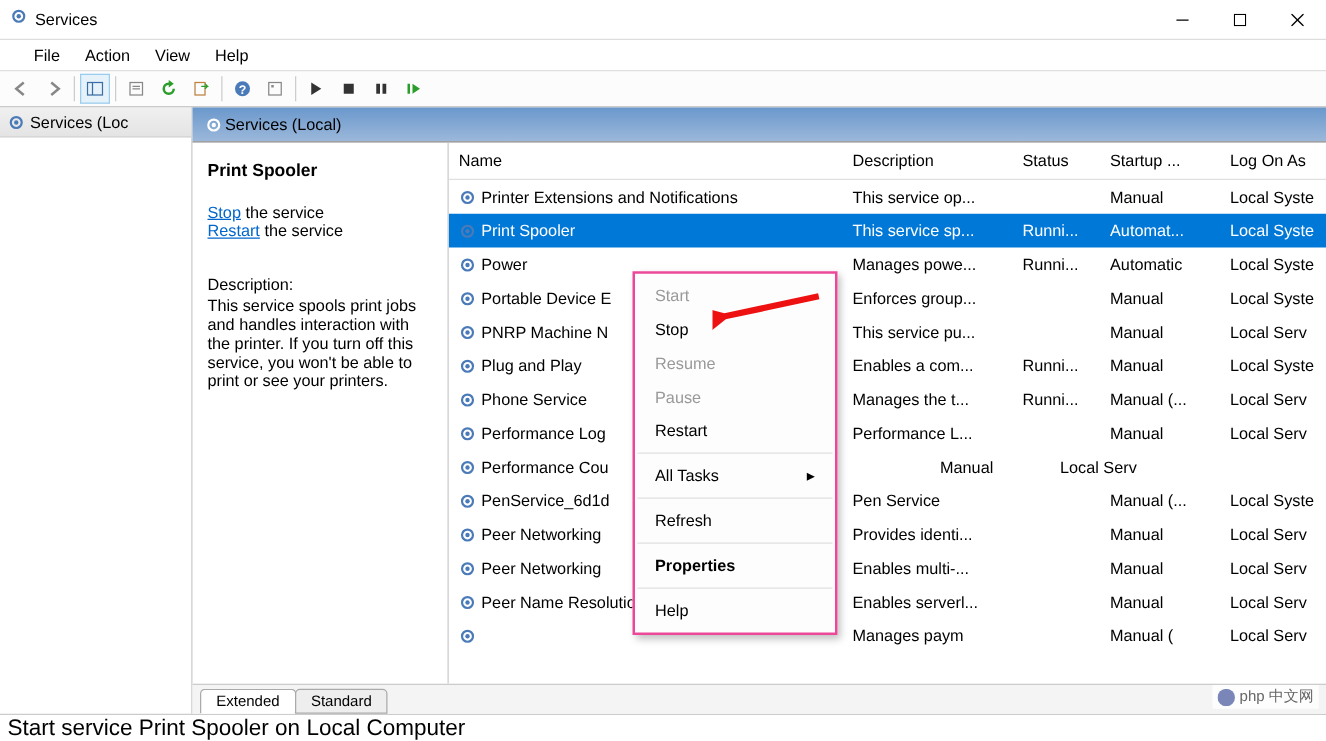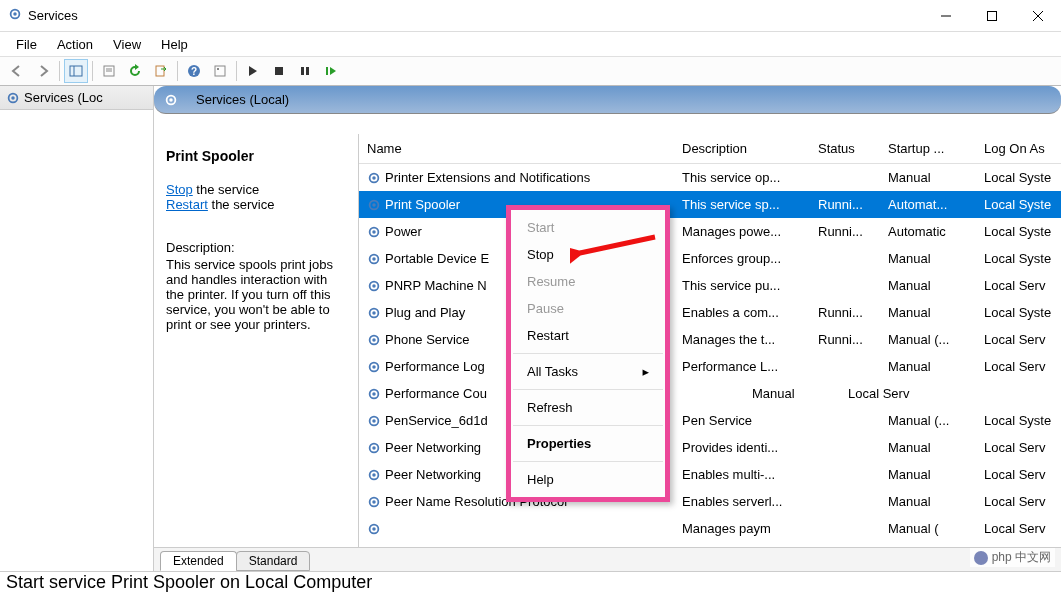--- a/index.html
+++ b/index.html
@@ -2,52 +2,52 @@
 <html><head>
 <meta charset="utf-8">
 <style>
 * { margin:0; padding:0; box-sizing:border-box; font-family:"Segoe UI",Tahoma,sans-serif; }
 body { width:1061px; height:593px; background:#fff; overflow:hidden; position:relative; }
 .titlebar { height:32px; display:flex; align-items:center; padding:0 0 0 8px; border-bottom:1px solid #ddd; }
 .titlebar .icon { margin-right:6px; }
 .titlebar .title { font-size:13px; flex:1; }
 .winbtn { width:46px; height:32px; display:flex; align-items:center; justify-content:center; }
 .winbtn svg { width:10px; height:10px; }
-.menubar { height:24px; display:flex; align-items:center; padding:0 6px; font-size:13px; }
+.menubar { height:24px; display:flex; align-items:center; padding:0 17px; font-size:13px; }
 .menubar span { padding:2px 10px; }
 .toolbar { height:30px; display:flex; align-items:center; padding:0 4px; border-top:1px solid #e0e0e0; border-bottom:1px solid #bbb; gap:0; background:#fcfcfc; }
 .tbtn { width:24px; height:24px; display:flex; align-items:center; justify-content:center; margin:0 1px; border:1px solid transparent; }
 .tbtn.sel { border:1px solid #99ccee; background:#e6f2fa; }
 .tsep { width:1px; height:20px; background:#ccc; margin:0 3px; }
 .content { display:flex; height:calc(100% - 32px - 24px - 30px - 22px); }
 .tree { width:154px; border-right:1px solid #ccc; }
 .tree-header { background:linear-gradient(#f0f0f0,#e4e4e4); border-bottom:1px solid #ccc; padding:4px 6px; font-size:13px; display:flex; align-items:center; gap:4px; }
 .main { flex:1; display:flex; flex-direction:column; }
-.main-header { background:linear-gradient(#6a98cc,#9cb8da); color:#000; padding:6px 10px; font-size:13px; display:flex; align-items:center; gap:18px; border-bottom:1px solid #888;border-radius:12px; }
-.splitpane { flex:1; display:flex; overflow:hidden;margin-top:20px; }
+.main-header { background:linear-gradient(#6a98cc,#9cb8da); color:#000; padding:6px 10px; font-size:13px; display:flex; align-items:center; gap:2px; border-bottom:1px solid #888; }
+.splitpane { flex:1; display:flex; overflow:hidden; }
 .details { width:205px; padding:14px 12px; font-size:13px; border-right:1px solid #ccc; }
 .details h3 { font-size:14px; margin-bottom:18px; }
 .details a { color:#0066cc; }
 .details .desc-label { margin-top:28px; margin-bottom:2px; }
 .list { flex:1; overflow:hidden; position:relative; }
 .cols { display:flex; height:30px; border-bottom:1px solid #e0e0e0; font-size:13px; }
 .cols div { padding:6px 8px; display:flex; align-items:center; white-space:nowrap; overflow:hidden; }
 .c-name{width:315px;} .c-desc{width:136px;} .c-stat{width:70px;} .c-start{width:96px;} .c-log{flex:1;}
 .rows { font-size:13px; }
 .row { display:flex; height:27px; align-items:center; }
 .row.sel { background:#0078d7; color:#fff; }
 .row > div { padding:2px 8px; white-space:nowrap; overflow:hidden; text-overflow:ellipsis; }
 .row .c-name { display:flex; align-items:center; gap:4px; }
 .gear { width:14px; height:14px; flex-shrink:0; }
 .tabs { height:24px; display:flex; align-items:flex-end; padding-left:6px; border-top:1px solid #ccc; background:#f4f4f4; }
 .tab { padding:2px 12px; font-size:12px; border:1px solid #aaa; border-radius:4px 4px 0 0; background:#fff; margin-right:-1px; position:relative; }
 .tab.active { background:#fff; font-weight:normal; border-bottom:1px solid #fff; }
 .tab:not(.active){ background:#eee; }
 .status { height:22px; border-top:1px solid #ccc; padding:2px 6px; font-size:18px; display:flex; align-items:center; }
-.ctxmenu { position:absolute; left:506px; top:205px; width:164px; background:#fdfdfd; border:5px solid #ec4899; box-shadow:3px 3px 6px rgba(0,0,0,0.25); padding:4px 0; font-size:13px; z-index:10; }
+.ctxmenu { position:absolute; left:506px; top:217px; width:164px; background:#fdfdfd; border:2px solid #ec4899; box-shadow:3px 3px 6px rgba(0,0,0,0.25); padding:4px 0; font-size:13px; z-index:10; }
 .ctxmenu .mi { padding:6px 16px; display:flex; justify-content:space-between; align-items:center; }
 .ctxmenu .mi.dis { color:#999; }
 .ctxmenu .mi.bold { font-weight:bold; }
 .ctxmenu .sep { height:1px; background:#e0e0e0; margin:4px 2px; }
 .arrow { position:absolute; left:570px; top:227px; z-index:20; pointer-events:none; }
 .watermark { position:absolute; right:6px; bottom:26px; font-size:12px; color:#666; background:rgba(255,255,255,0.8); padding:1px 4px; display:flex; align-items:center; gap:4px; }
 .tree-gear { width:14px; height:14px; }
 </style>
 </head>
 <body>

